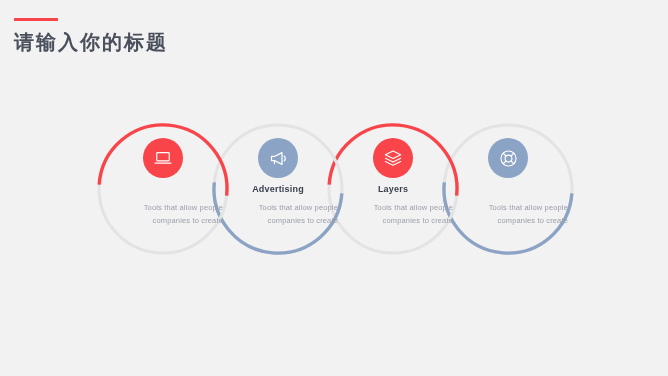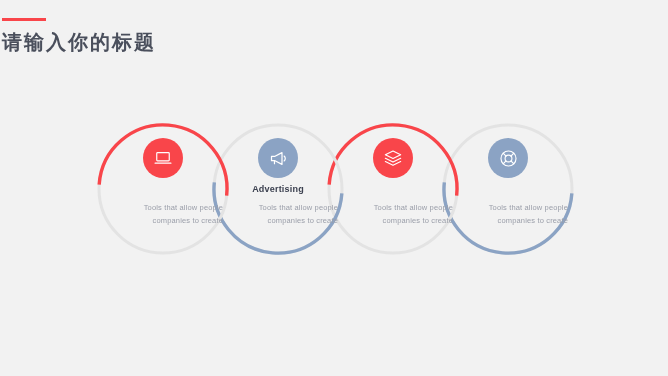--- a/index.html
+++ b/index.html
@@ -12,21 +12,21 @@
 
   body {
     background: #f2f2f2;
     font-family: "Liberation Sans", "DejaVu Sans", sans-serif;
     position: relative;
   }
 
   
   #header {
     position: absolute;
-    left: 2px;
+    left: 14px;
     top: 18px;
     width: 420px;
   }
 
   #accent-rule {
     width: 44px;
     height: 3px;
     background: #f9454a;
     margin-bottom: 9px;
   }
@@ -185,20 +185,21 @@
       </svg>
       <div class="icon-badge red">
         <span>
           <svg width="20" height="20" viewBox="0 0 24 24" fill="none" stroke="#fff" stroke-width="1.35" stroke-linecap="round" stroke-linejoin="round">
             <path d="M12 3.6 2.8 8.1 12 12.6l9.2-4.5L12 3.6z"></path>
             <path d="M2.8 12.4 12 16.9l9.2-4.5"></path>
             <path d="M2.8 16.3 12 20.8l9.2-4.5"></path>
           </svg>
         </span>
       </div>
+      <div class="card-title">Layers</div>
       <div class="card-desc">
         <span>Tools that allow people</span>
         <span>companies to create</span>
       </div>
     </div>
     <div class="circle-card" style="left: 441px; z-index: 7;">
       <svg class="ring-svg" viewBox="0 0 134 134">
         <circle class="ring-base" cx="67" cy="67" r="64"></circle>
         <path class="ring-progress blue" d="M 130.84 71.46 A 64 64 0 1 1 3.35 60.31"></path>
       </svg>

